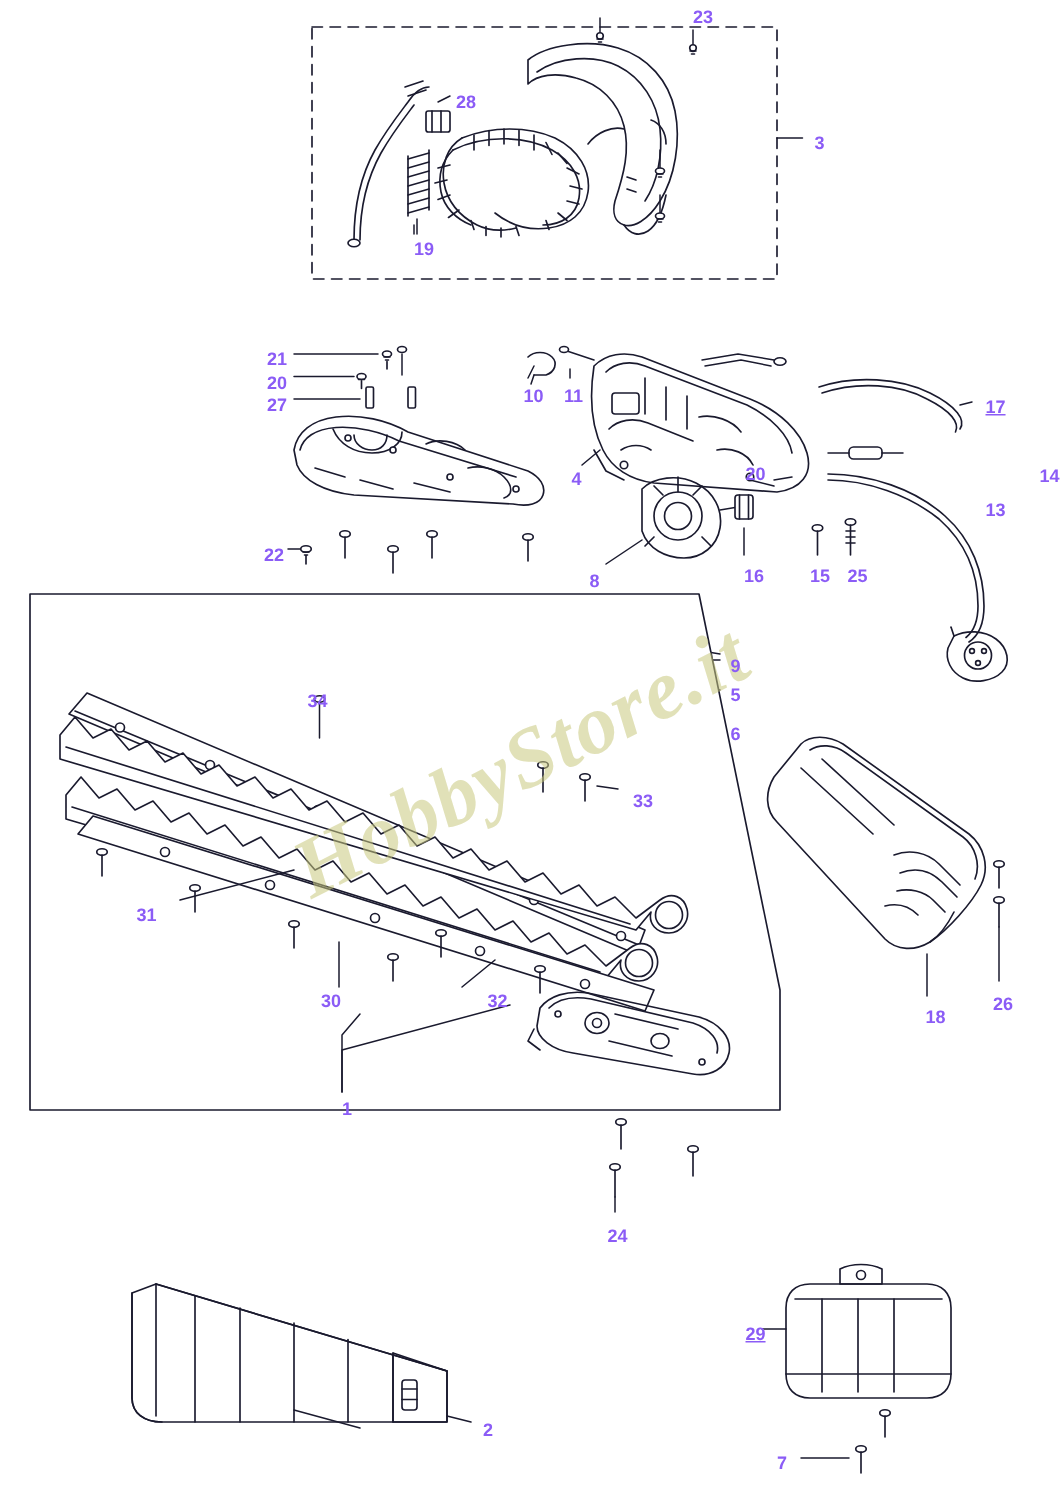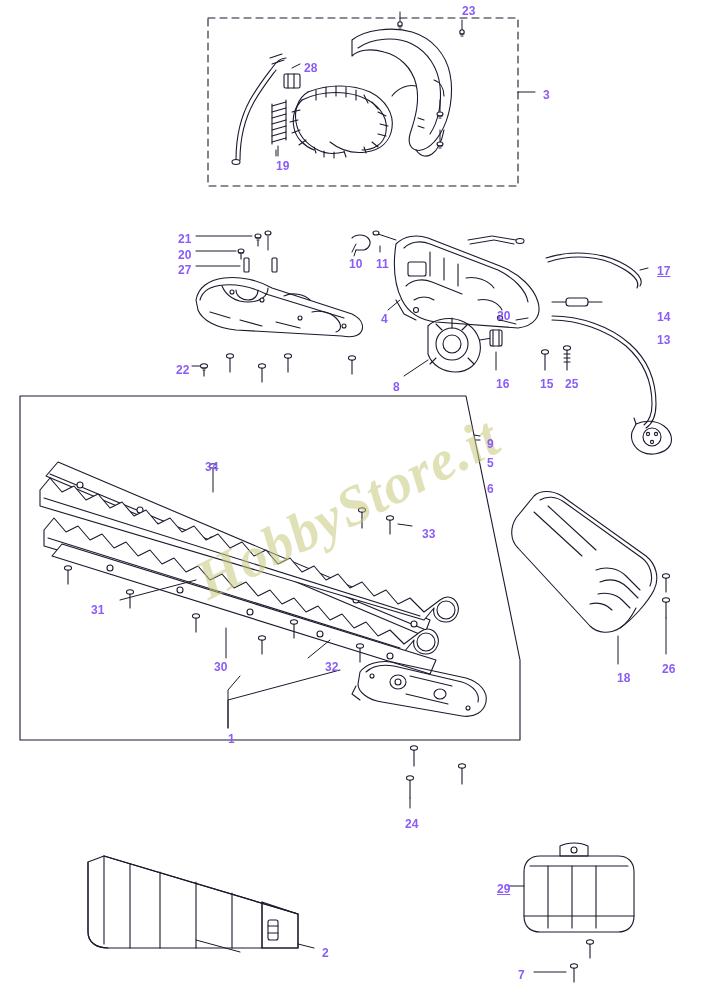--- a/index.html
+++ b/index.html
@@ -452,21 +452,21 @@
       <div class="callout" style="left: 462px; top: 5px;">23</div>
       <div class="callout" style="left: 543px; top: 89px;">3</div>
       <div class="callout" style="left: 304px; top: 62px;">28</div>
       <div class="callout" style="left: 276px; top: 160px;">19</div>
       <div class="callout" style="left: 178px; top: 233px;">21</div>
       <div class="callout" style="left: 178px; top: 249px;">20</div>
       <div class="callout" style="left: 178px; top: 264px; text-align: center;">27</div>
       <div class="callout" style="left: 349px; top: 258px;">10</div>
       <div class="callout" style="left: 376px; top: 258px;">11</div>
       <div class="callout" style="left: 657px; top: 265px; text-decoration: underline;">17</div>
-      <div class="callout" style="left: 657px; top: 311px; text-align: right;">14</div>
+      <div class="callout" style="left: 693px; top: 311px; text-align: right;">14</div>
       <div class="callout" style="left: 657px; top: 334px;">13</div>
       <div class="callout" style="left: 497px; top: 310px;">20</div>
       <div class="callout" style="left: 381px; top: 313px;">4</div>
       <div class="callout" style="left: 176px; top: 364px;">22</div>
       <div class="callout" style="left: 393px; top: 381px;">8</div>
       <div class="callout" style="left: 496px; top: 378px;">16</div>
       <div class="callout" style="left: 540px; top: 378px;">15</div>
       <div class="callout" style="left: 565px; top: 378px;">25</div>
       <div class="callout" style="left: 487px; top: 438px;">9</div>
       <div class="callout" style="left: 487px; top: 457px;">5</div>

